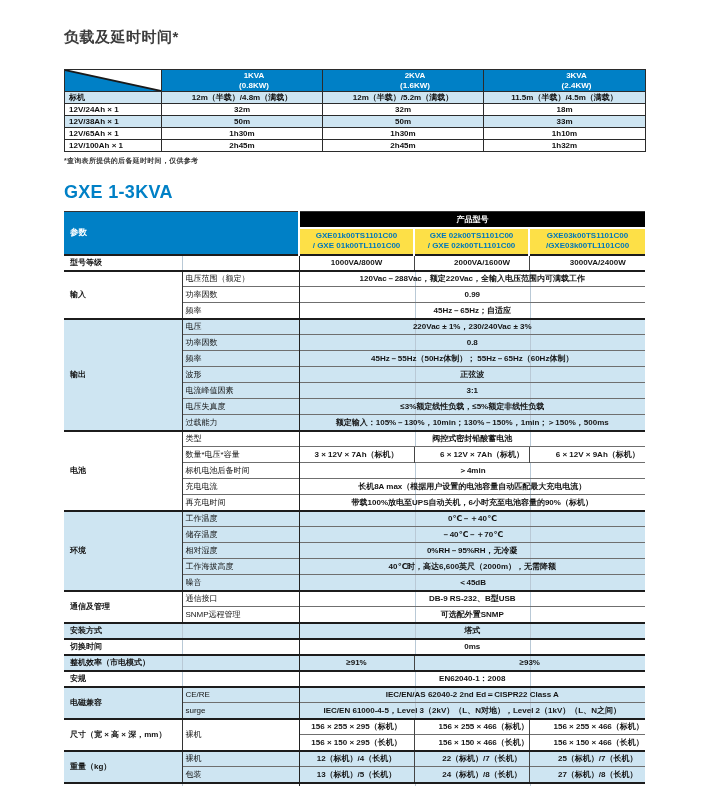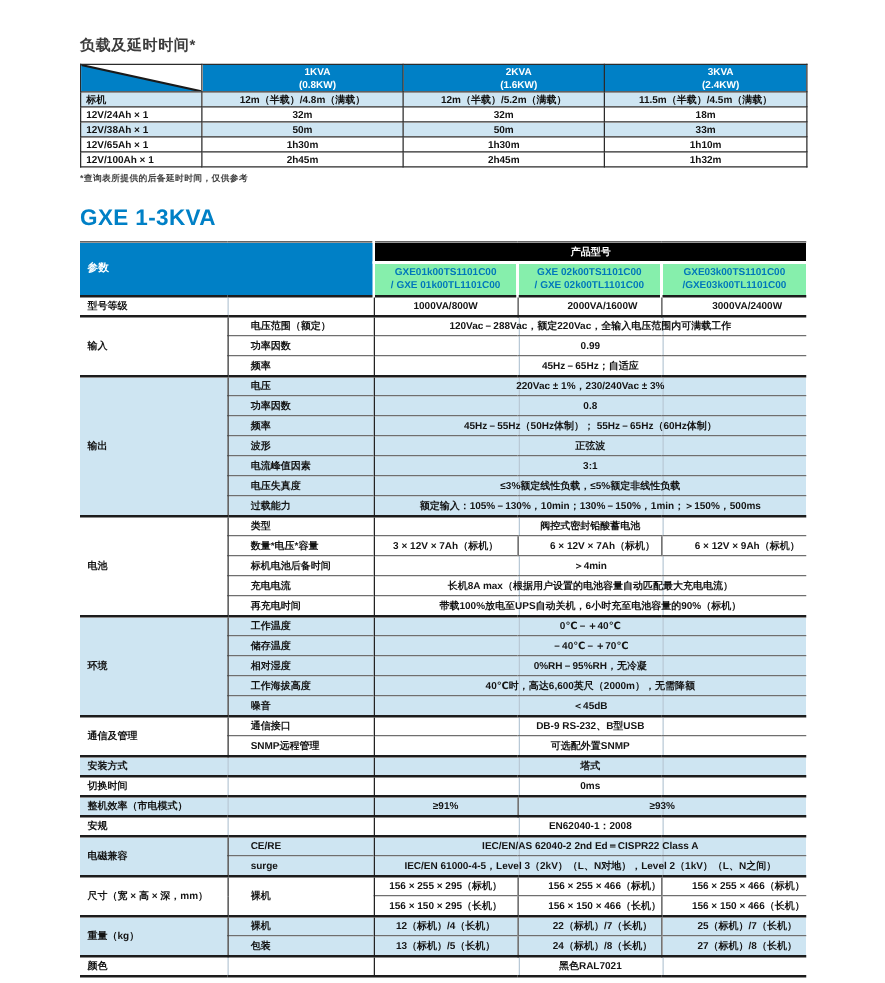--- a/index.html
+++ b/index.html
@@ -6,21 +6,21 @@
   html,body { background:#ffffff; }
   body {
     width:708px; height:786px;
     font-family:"Liberation Sans","DejaVu Sans",sans-serif;
     color:#141414;
   }
   .page { position:relative; width:708px; height:786px; background:#ffffff; overflow:hidden; }
   .content { position:absolute; left:64px; top:28px; width:581px; }
 
   
-  .t1-title { font-size:12px; font-weight:bold; color:#3c3c3c; letter-spacing:.5px; margin-bottom:6px; }
+  .t1-title { font-size:15px; font-weight:bold; color:#3c3c3c; letter-spacing:.5px; margin-bottom:22px; }
   .t1-foot  { font-size:7px;  font-weight:bold; color:#3c3c3c; margin-top:4px; letter-spacing:.3px; }
   .t2-title { font-size:18px; font-weight:bold; color:#0080C6; margin-top:16px; margin-bottom:8px; letter-spacing:.3px; }
 
   
   table.t1 { width:581px; border-collapse:collapse; table-layout:fixed; }
   .t1 th, .t1 td { border:1px solid #2b2b2b; font-size:8px; line-height:1.2; overflow:hidden; white-space:nowrap; }
   .t1 thead th { background:#0080C6; color:#ffffff; height:22px; font-weight:bold; text-align:center; padding:0; }
   .t1 thead th .hl { display:block;padding-left:24px; }
   .t1 th.diag { position:relative; padding:0; background:#0080C6; }
   .t1 th.diag svg { position:absolute; left:0; top:0; width:100%; height:100%; display:block; }
@@ -29,27 +29,27 @@
   .t1 tbody tr.alt td { background:#CEE5F2; }
 
   
   table.t2 { width:581px; border-collapse:collapse; table-layout:fixed; }
   .t2 th, .t2 td { font-size:8px; line-height:1.15; padding:0 3px; overflow:hidden; }
   .t2 thead th { border-top:1px solid #333333; }
   .t2 th.param   { background:#0080C6; color:#ffffff; font-weight:bold; font-size:8.5px; text-align:left;
                    padding-left:6px; border-right:2px solid #ffffff; }
   .t2 th.product { background:#000000; color:#ffffff; font-weight:bold; height:16px; text-align:center;
                    border-bottom:2px solid #ffffff; }
-  .t2 th.model   { background:#86efac; color:#0077BB; font-weight:bold; height:27px; text-align:center;
+  .t2 th.model   { background:#fde047; color:#0077BB; font-weight:bold; height:27px; text-align:center;
                    border-left:2px solid #ffffff; line-height:1.3; white-space:nowrap; }
   .t2 th.model .hl { display:block; }
 
   .t2 tbody td { height:16px; white-space:nowrap; }
   .t2 td.grp { font-weight:bold; text-align:left; padding-left:6px; border-right:1px solid #333333; }
-  .t2 td.sub { font-weight:bold; text-align:left; padding-left:18px; border-right:1px solid #222222; }
+  .t2 td.sub { font-weight:normal; text-align:left; padding-left:3px; border-right:1px solid #222222; }
   .t2 td.val { font-weight:bold; text-align:center; }
   .t2 td.val + td.val { border-left:1px solid #454545;padding-left:24px; }
   .t2 td.m2v { border-left:1px solid #454545; }
 
   .t2 tr.sec > td { border-top:2px solid #1c1c1c; }
   .t2 tr.rs  > td { border-top:1px solid #6f6f6f; }
   .t2 tr.lastrow > td { border-bottom:2px solid #1c1c1c; }
 
   .t2 tr.bg-w > td { background-color:#ffffff; }
   .t2 tr.bg-b > td { background-color:#CEE5F2; }

